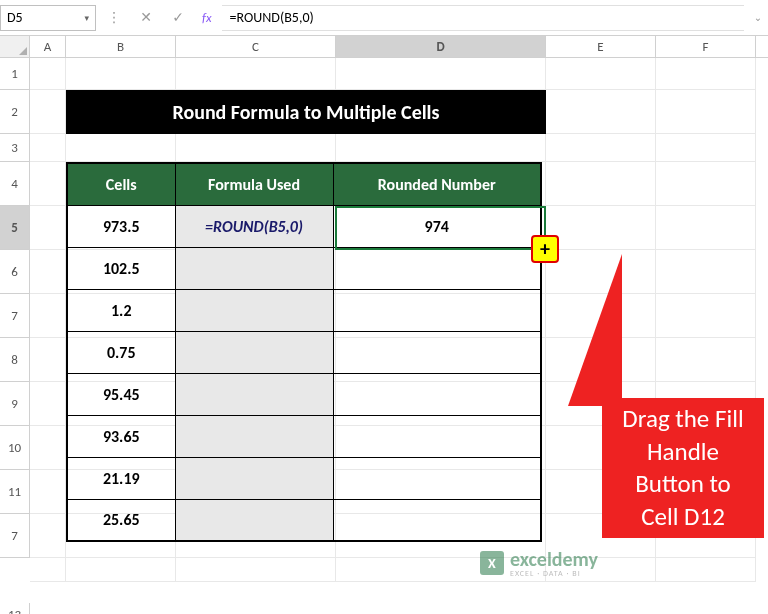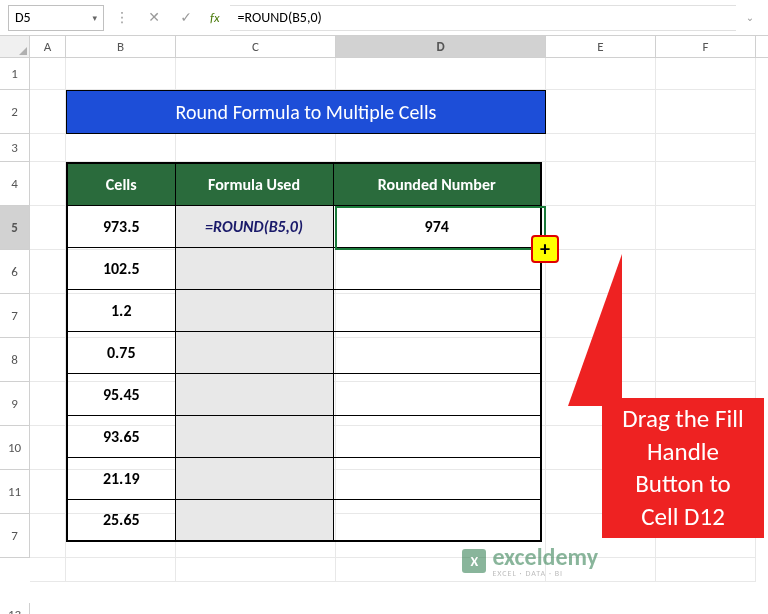--- a/index.html
+++ b/index.html
@@ -1,23 +1,23 @@
 <!DOCTYPE html>
 <html><head>
 <meta charset="utf-8">
 <style>
 * { box-sizing: border-box; margin: 0; padding: 0; }
 body { font-family: Calibri, Arial, sans-serif; background: #fff; overflow: hidden; width: 768px; height: 614px; position: relative; }
 
-.formula-bar { display: flex; align-items: center; height: 36px; border-bottom: 1px solid #d0d0d0; background: #fff; padding: 0 8px; gap: 4px; }
+.formula-bar { display: flex; align-items: center; height: 36px; border-bottom: 1px solid #d0d0d0; background: #fff; padding: 0 0; gap: 4px; }
 .name-box { width: 96px; height: 26px; border: 1px solid #c0c0c0; background: #fff; display: flex; align-items: center; justify-content: space-between; padding: 0 6px; font-size: 14px; }
 .name-box .dd { font-size: 9px; color: #666; }
 .fb-btn { width: 28px; height: 26px; display: flex; align-items: center; justify-content: center; color: #999; font-size: 14px; }
 .fb-btn.check { color: #999; }
-.fx { font-style: italic; font-size: 13px; color: #4d7c0f; padding: 0 6px; }
+.fx { font-style: italic; font-size: 13px; color: #8b5cf6; padding: 0 6px; }
 .formula-input { flex: 1; height: 26px; border: 1px solid #e0e0e0; border-left: none; border-right: none; padding: 0 8px; font-size: 14px; display: flex; align-items: center; }
 .fb-expand { width: 20px; color: #999; font-size: 10px; text-align: center; }
 
 .grid-area { position: relative; }
 .col-headers { display: flex; height: 22px; background: #fff; border-bottom: 1px solid #d0d0d0; }
 .sel-all { width: 30px; border-right: 1px solid #d0d0d0; background: #f0f0f0; position: relative; }
 .sel-all::after { content: ""; position: absolute; right: 2px; bottom: 2px; border-left: 8px solid transparent; border-bottom: 8px solid #b0b0b0; }
 .col-h { border-right: 1px solid #d0d0d0; display: flex; align-items: center; justify-content: center; font-size: 13px; color: #555; background: #fff; }
 .col-h.active { background: #d2d2d2; font-weight: 600; }
 .col-A { width: 36px; } .col-B { width: 110px; } .col-C { width: 160px; } .col-D { width: 210px; } .col-E { width: 110px; } .col-F { width: 100px; }
@@ -28,42 +28,42 @@
 .row-h.r1 { height: 32px; }
 .row-h.r3 { height: 28px; }
 .row-h.r13 { height: 24px; margin-top: 45px; }
 .row-h.active { background: #d2d2d2; font-weight: 600; }
 
 .cells { position: relative; flex: 1; }
 .c-row { display: flex; height: 44px; }
 .c-row.r1 { height: 32px; } .c-row.r3 { height: 28px; } .c-row.r13 { height: 24px; }
 .cell { border-right: 1px solid #e8e8e8; border-bottom: 1px solid #e8e8e8; }
 
-.title-bar { position: absolute; left: 36px; top: 32px; width: 480px; height: 44px; background: #1d4ed8; color: #fff; display: flex; align-items: center; justify-content: center; font-size: 20px; font-weight: 400; border: 1px solid #000; }
+.title-bar { position: absolute; left: 36px; top: 32px; width: 480px; height: 44px; background: #000000; color: #fff; display: flex; align-items: center; justify-content: center; font-size: 20px; font-weight: 700; border: 1px solid #000; }
 
 .data-table { position: absolute; left: 36px; top: 104px; border: 2px solid #000; border-collapse: collapse; }
 .data-table th, .data-table td { border: 1px solid #000; height: 42px; font-size: 16px; text-align: center; }
 .data-table th { background: #2a6b3c; color: #fff; font-weight: 700; }
 .th-b { width: 108px; } .th-c { width: 158px; } .th-d { width: 208px; }
 .data-table td.num { font-weight: 700; }
 .data-table td.formula { background: #e8e8e8; font-style: italic; font-weight: 700; color: #1a1a6a; }
 .data-table td.grey { background: #e8e8e8; }
 .data-table td.result { font-weight: 700; border-radius: 14px; }
 
 .selection { position: absolute; left: 305px; top: 148px; width: 211px; height: 44px; border: 2px solid #1a7a3a; pointer-events: none; }
 .fill-handle { position: absolute; right: -15px; bottom: -15px; width: 28px; height: 28px; background: #ffff00; border: 2px solid #e00000; border-radius: 4px; display: flex; align-items: center; justify-content: center; font-size: 20px; font-weight: 900; color: #000; pointer-events: auto; cursor: crosshair; }
 
 .callout { position: absolute; left: 572px; top: 340px; width: 162px; height: 140px; background: #ee2222; color: #fff; display: flex; align-items: center; justify-content: center; text-align: center; font-size: 25px; font-weight: 500; padding: 12px; line-height: 1.3; }
 .callout::before { content: ""; position: absolute; left: -34px; top: -144px; width: 0; height: 0; border-right: 54px solid #ee2222; border-top: 152px solid transparent; }
 
 .watermark { position: absolute; right: 170px; bottom: 50px; display: flex; align-items: center; gap: 6px; opacity: 0.55; }
 .wm-icon { width: 24px; height: 24px; background: #2a7a4a; border-radius: 3px; position: relative; }
 .wm-icon::after { content: "X"; position: absolute; inset: 0; display: flex; align-items: center; justify-content: center; color: #fff; font-weight: 700; font-size: 14px; }
 .wm-text { display: flex; flex-direction: column; line-height: 1; }
-.wm-main { font-size: 24px; font-weight: 700; color: #2a7a4a; }
+.wm-main { font-size: 20px; font-weight: 700; color: #2a7a4a; }
 .wm-sub { font-size: 8px; letter-spacing: 1px; color: #888; }
 </style>
 </head>
 <body>
 
 <div class="formula-bar">
   <div class="name-box">
     <span>D5</span>
     <span class="dd">▾</span>
   </div>

